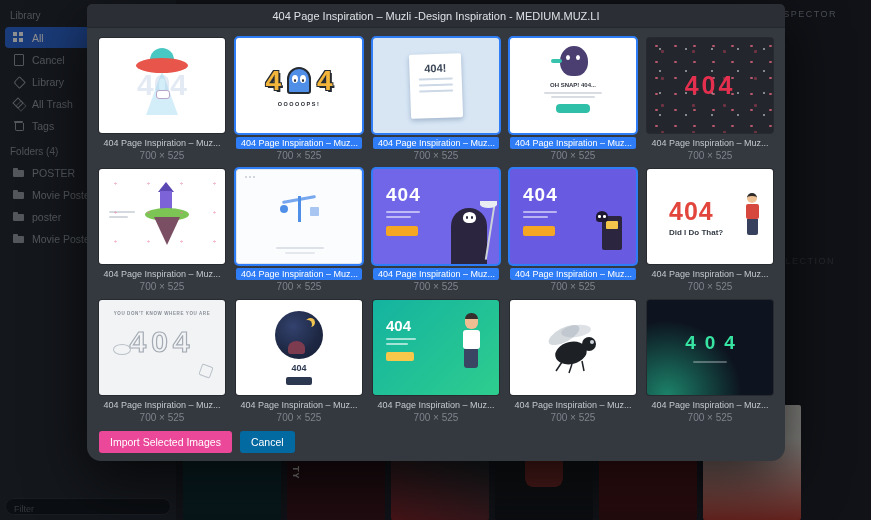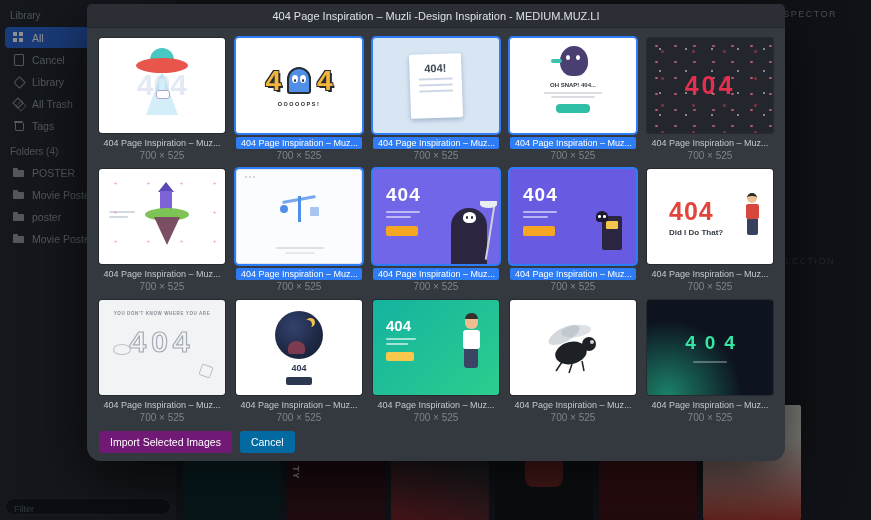--- a/index.html
+++ b/index.html
@@ -49,21 +49,21 @@
   .grid{flex:1;padding:10px 12px 0;display:grid;grid-template-columns:repeat(5,126px);column-gap:11px;row-gap:8px;justify-content:center;align-content:start}
   .cell{width:126px;display:flex;flex-direction:column;align-items:center}
   .thumbwrap{width:126px;height:95px;border-radius:3px;position:relative;overflow:hidden;box-shadow:0 0 0 1px rgba(0,0,0,.25)}
   .cell.selected .thumbwrap{box-shadow:0 0 0 2px #2f7df6}
   .caption{margin-top:4px;max-width:126px;font-size:9px;line-height:12px;color:#c3c8ce;padding:0 4px;border-radius:2px;white-space:nowrap;overflow:hidden}
   .cell.selected .caption{background:#2f7df6;color:#fff;padding:0 5px}
   .dims{margin-top:1px;font-size:10px;color:#7e848c}
   .modal-footer{height:38px;display:flex;align-items:center;gap:8px;padding:0 12px}
   .sel-count{flex:1;color:#b3b8bf;font-size:10.5px}
   .btn{border:none;border-radius:3px;color:#fff;font-size:10.5px;padding:5px 11px;font-family:inherit;cursor:pointer}
-  .btn-import{background:#701a75}
+  .btn-import{background:#ec4899}
   .btn-cancel{background:#0369a1}
 
   
   .art1{background:#fff}
   .a1t{position:absolute;left:0;right:0;top:30px;text-align:center;font-size:30px;font-weight:800;color:#e3eaf4}
   .ufo-dome{position:absolute;left:51px;top:10px;width:24px;height:13px;background:#49c7c2;border-radius:12px 12px 0 0}
   .ufo-body{position:absolute;left:37px;top:20px;width:52px;height:15px;background:#e8554a;border-radius:50%}
   .beam{position:absolute;left:47px;top:33px;width:0;height:0;border-left:16px solid transparent;border-right:16px solid transparent;border-bottom:44px solid rgba(130,205,235,.35)}
   .cow{position:absolute;left:57px;top:52px;width:14px;height:9px;background:#fff;border:1px solid #b9a4c9;border-radius:3px}
 

